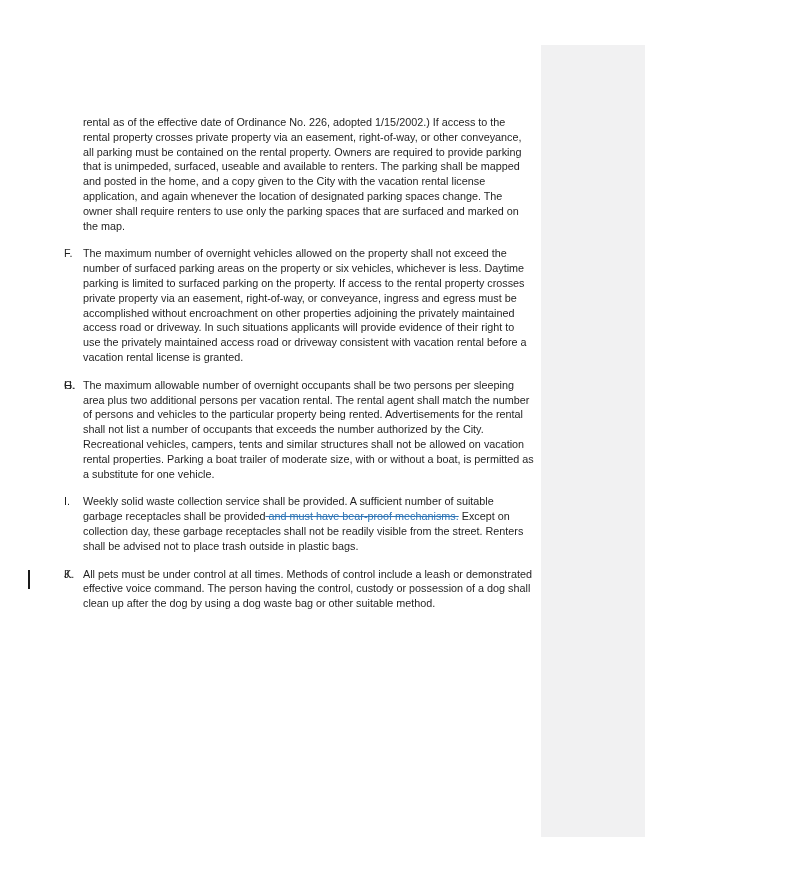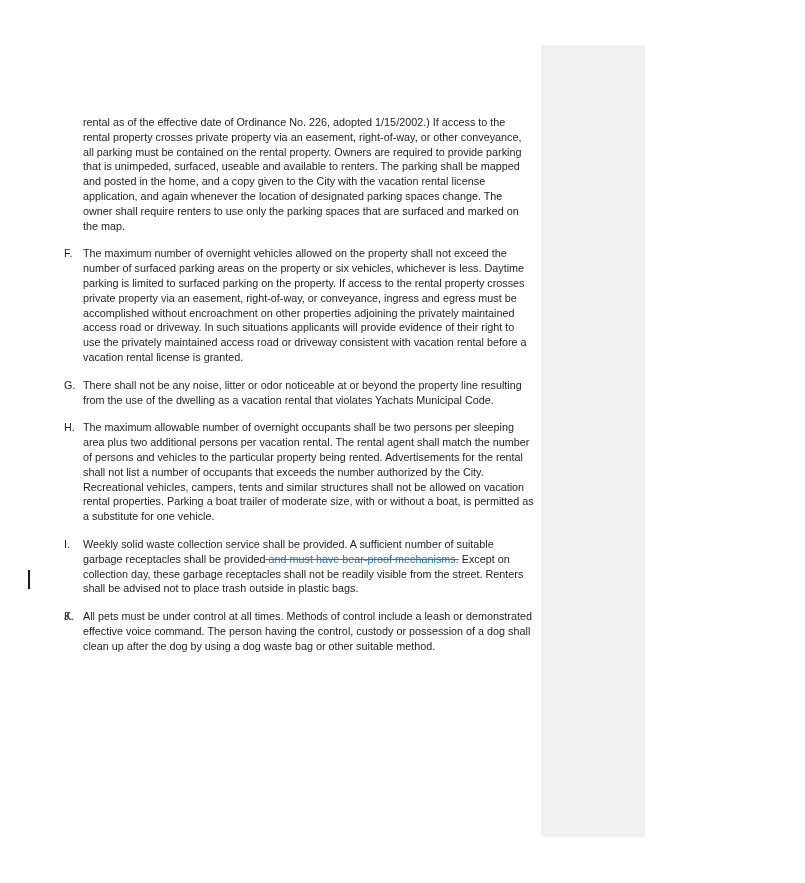--- a/index.html
+++ b/index.html
@@ -64,21 +64,21 @@
   <div class="markup-pane"></div>
 
   <div class="change-bar"></div>
 
   <div class="doc-body">
 
     <p class="para"><span>rental as of the effective date of Ordinance No. 226, adopted 1/15/2002.) If access to the rental property crosses private property via an easement, right-of-way, or other conveyance, all parking must be contained on the rental property. Owners are required to provide parking that is unimpeded, surfaced, useable and available to renters. The parking shall be mapped and posted in the home, and a copy given to the City with the vacation rental license application, and again whenever the location of designated parking spaces change. The owner shall require renters to use only the parking spaces that are surfaced and marked on the map.</span></p>
 
     <p class="para"><span class="letter">F.</span><span>The maximum number of overnight vehicles allowed on the property shall not exceed the number of surfaced parking areas on the property or six vehicles, whichever is less. Daytime parking is limited to surfaced parking on the property. If access to the rental property crosses private property via an easement, right-of-way, or conveyance, ingress and egress must be accomplished without encroachment on other properties adjoining the privately maintained access road or driveway. In such situations applicants will provide evidence of their right to use the privately maintained access road or driveway consistent with vacation rental before a vacation rental license is granted.</span></p>
 
-    <p class="para"><span class="letter">G.</span><span>There shall not be any noise, litter or odor noticeable at or beyond the property line resulting from the use of the dwelling as a vacation rental that violates Yachats Municipal Code.</span></p>
+    <p class="para"><span class="letter">G.</span></p>
 
     <p class="para"><span class="letter">H.</span><span>The maximum allowable number of overnight occupants shall be two persons per sleeping area plus two additional persons per vacation rental. The rental agent shall match the number of persons and vehicles to the particular property being rented. Advertisements for the rental shall not list a number of occupants that exceeds the number authorized by the City. Recreational vehicles, campers, tents and similar structures shall not be allowed on vacation rental properties. Parking a boat trailer of moderate size, with or without a boat, is permitted as a substitute for one vehicle.</span></p>
 
     <p class="para"><span class="letter">I.</span><span>Weekly solid waste collection service shall be provided. A sufficient number of suitable garbage receptacles shall be provided</span><span class="deleted"> and must have bear-proof mechanisms.</span><span> Except on collection day, these garbage receptacles shall not be readily visible from the street. Renters shall be advised not to place trash outside in plastic bags.</span></p>
 
     <p class="para"><span class="letter">J.</span></p>
 
     <p class="para"><span class="letter">K.</span><span>All pets must be under control at all times. Methods of control include a leash or demonstrated effective voice command. The person having the control, custody or possession of a dog shall clean up after the dog by using a dog waste bag or other suitable method.</span></p>
 
   </div>

